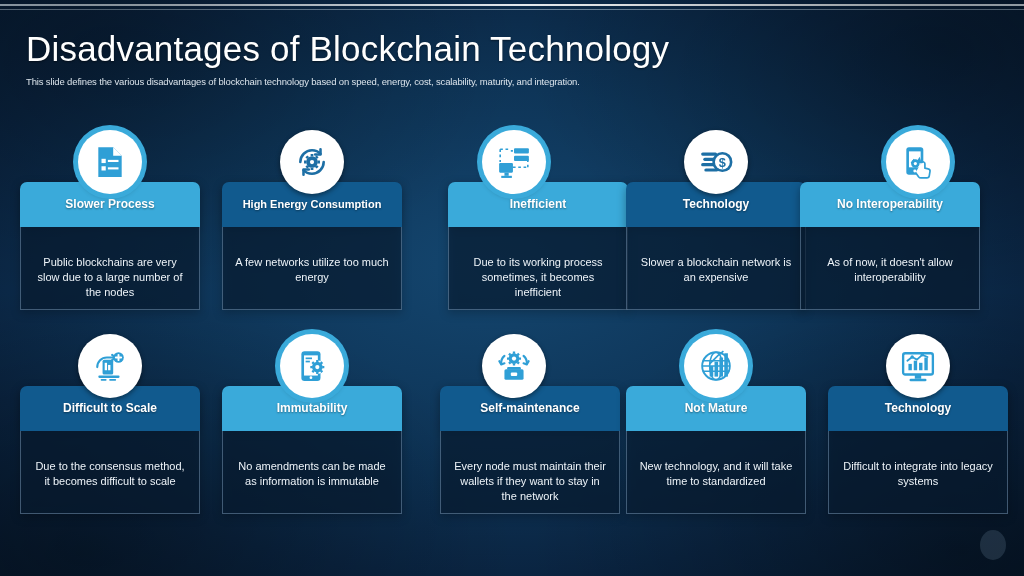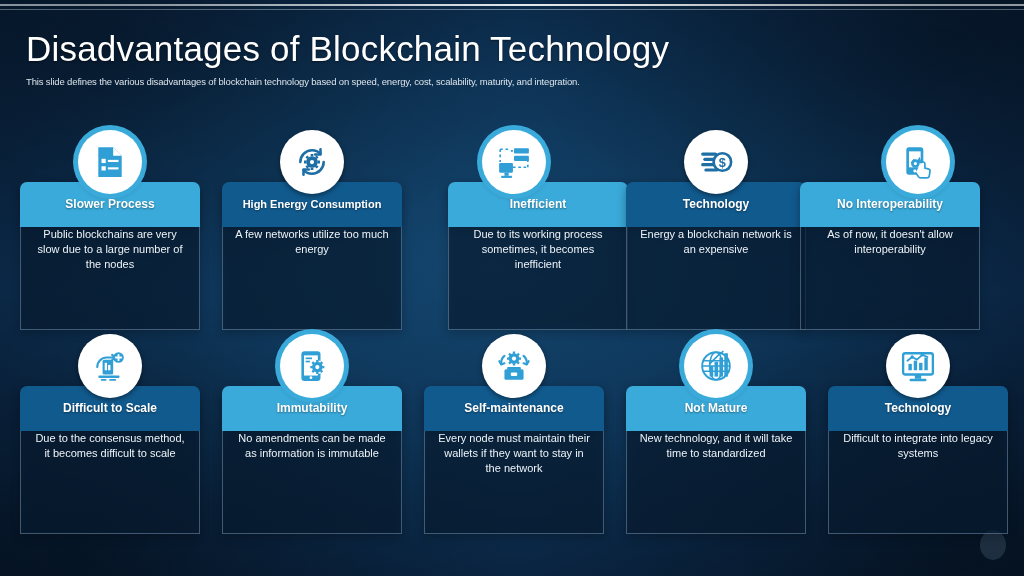--- a/index.html
+++ b/index.html
@@ -57,26 +57,26 @@
     height:45px; border-radius:7px 7px 0 0;
     display:flex; align-items:center; justify-content:center;
     padding:0 8px; text-align:center;
   }
   .card .head span {
     color:#ffffff; font-weight:bold; font-size:12px; line-height:1.15;
     text-shadow:0 1px 2px rgba(0,0,0,.4);
   }
   .card.two-line .head span { font-size:11px; }
   .card .body {
-    height:103px;
+    height:83px;
     background:rgba(8,29,52,.62);
     border:1px solid rgba(150,185,215,.40);
     border-top:none;
     display:flex; align-items:flex-start; justify-content:center;
-    padding:0 11px 0 11px; text-align:center;
+    padding:28px 11px 0 11px; text-align:center;
   }
   .card .body span {
     color:#eef4f9; font-size:11px; line-height:1.35; font-weight:400;
   }
 
   
   .icon-wrap{
     position:absolute; top:0; width:64px; height:64px; border-radius:50%;
     background:#ffffff;
     display:flex; align-items:center; justify-content:center;
@@ -165,21 +165,21 @@
           <rect x="4" y="29" width="10" height="2" fill="#2f9fd6"></rect>
           <path d="M3 4h10M3 4v12M15 5.5h-2" stroke="#2f9fd6" stroke-width="1.5" fill="none" stroke-dasharray="2.5 2.5"></path>
           <path d="M15 21h14M29 21V12" stroke="#2f9fd6" stroke-width="1.5" fill="none" stroke-dasharray="2.5 2.5"></path>
         </svg>
       </div>
       <div class="card" style="left: 606px;">
         <div class="head" style="background: rgb(17, 90, 142);">
           <span>Technology</span>
         </div>
         <div class="body">
-          <span>Energy a blockchain network is an expensive</span>
+          <span>Slower a blockchain network is an expensive</span>
         </div>
       </div>
       <div class="icon-wrap" style="left: 664px;">
         <svg viewBox="0 0 32 32">
           <g fill="#1d6fa5">
             <rect x="2" y="7" width="15" height="3" rx="1.5"></rect>
             <rect x="4" y="12" width="14" height="3" rx="1.5"></rect>
             <rect x="2" y="17" width="15" height="3" rx="1.5"></rect>
             <rect x="5" y="22" width="13" height="3" rx="1.5"></rect>
           </g>
@@ -248,21 +248,21 @@
           <g transform="translate(21,17)">
             <circle r="6.5" fill="#fff"></circle>
             <circle r="5" fill="#2f9fd6"></circle>
             <circle r="2" fill="#fff"></circle>
             <g stroke="#2f9fd6" stroke-width="2.2">
               <path d="M0 -6.6v2M0 4.6v2M6.6 0h-2M-4.6 0h-2M4.7 -4.7l-1.4 1.4M-3.3 3.3l-1.4 1.4M4.7 4.7l-1.4-1.4M-3.3 -3.3l-1.4-1.4"></path>
             </g>
           </g>
         </svg>
       </div>
-      <div class="card" style="left: 404px;">
+      <div class="card" style="left: 420px;">
         <div class="head" style="background: rgb(17, 90, 142);">
           <span>Self-maintenance</span>
         </div>
         <div class="body">
           <span>Every node must maintain their wallets if they want to stay in the network</span>
         </div>
       </div>
       <div class="icon-wrap" style="left: 462px;">
         <svg viewBox="0 0 32 32">
           <circle cx="16" cy="9" r="5" fill="#2f9fd6"></circle>

